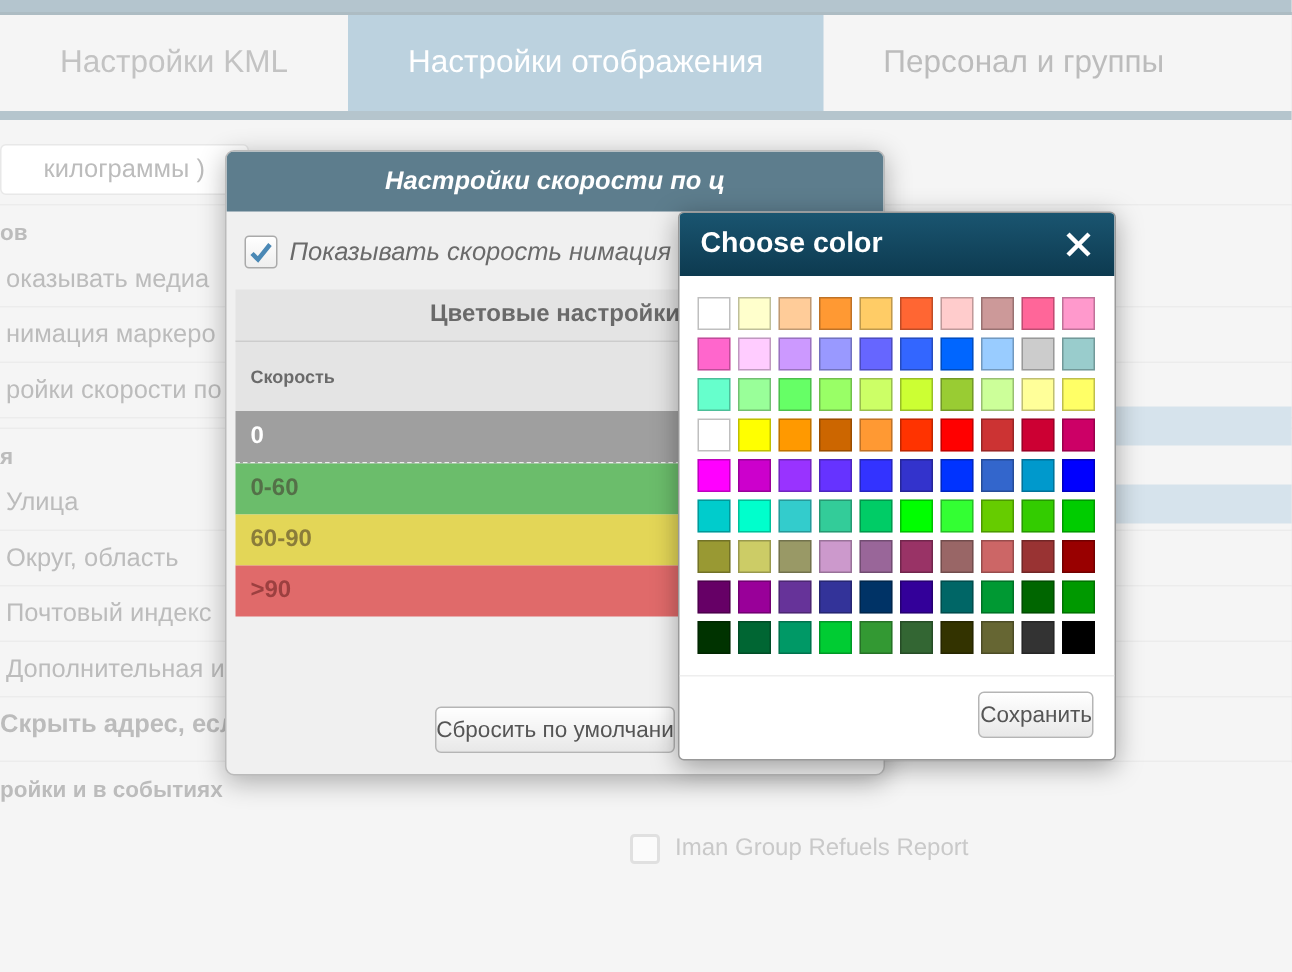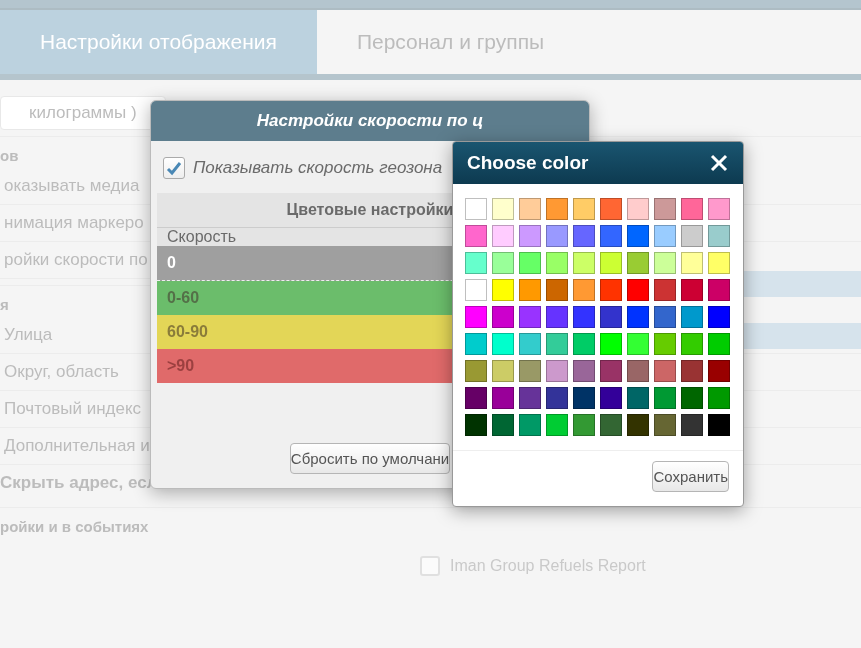--- a/index.html
+++ b/index.html
@@ -121,23 +121,23 @@
   .speed-dialog .chkbox svg { width: 16px; height: 16px; }
   .speed-dialog .subhdr {
     background: #e4e4e4;
     padding: 8px 10px;
     font-weight: bold;
     font-size: 16px;
     text-align: center;
   }
   .speed-dialog .subhdr2 {
     background: #e4e4e4;
-    padding: 0 10px;
-    font-weight: normal;
-    font-size: 16px;
+    padding: 16px 10px;
+    font-weight: bold;
+    font-size: 12px;
     border-top: 1px solid #ccc;
   }
   .speed-row {
     padding: 8px 10px;
     font-weight: bold;
     font-size: 16px;
   }
   .speed-row.r0 { background: #9f9f9f; color: #fff; border-bottom: 1px dashed #eee; }
   .speed-row.r1 { background: #6bbd6b; color: #547048; }
   .speed-row.r2 { background: #e3d657; color: #8a7c3a; }
@@ -237,20 +237,21 @@
     background: #a5c1d4;
     z-index: 1;
   }
 </style>
 </head>
 <body>
 
 <div class="topbar"></div>
 
 <div class="tabs">
+  <div class="tab">Настройки KML</div>
   <div class="tab active">Настройки отображения</div>
   <div class="tab third">Персонал и группы</div>
 </div>
 
 <div class="content-bg">
   <div class="left-list">
     <div style="position:absolute; top:90px; right:240px; color:#888; font-size:16px;">тов</div>
     <div class="item pill">килограммы )</div>
     <div class="section">ов</div>
     <div class="item">оказывать медиа</div>
@@ -278,21 +279,21 @@
 
 <div class="speed-dialog">
   <div class="titlebar">Настройки скорости по ц</div>
   <div class="content">
     <label class="chk">
       <span class="chkbox">
         <svg viewBox="0 0 16 16">
             <polyline points="2,9 6,13 14,3" fill="none" stroke="#4a88b5" stroke-width="3"></polyline>
           </svg>
       </span>
-      <span>Показывать скорость геозона</span>
+      <span>Показывать скорость нимация</span>
     </label>
     <div class="subhdr">Цветовые настройки</div>
     <div class="subhdr2">Скорость</div>
     <div class="speed-row r0">0</div>
     <div class="speed-row r1">0-60</div>
     <div class="speed-row r2">60-90</div>
     <div class="speed-row r3">&gt;90</div>
   </div>
   <div class="footer">
     <button class="btn">Сбросить по умолчани</button>

